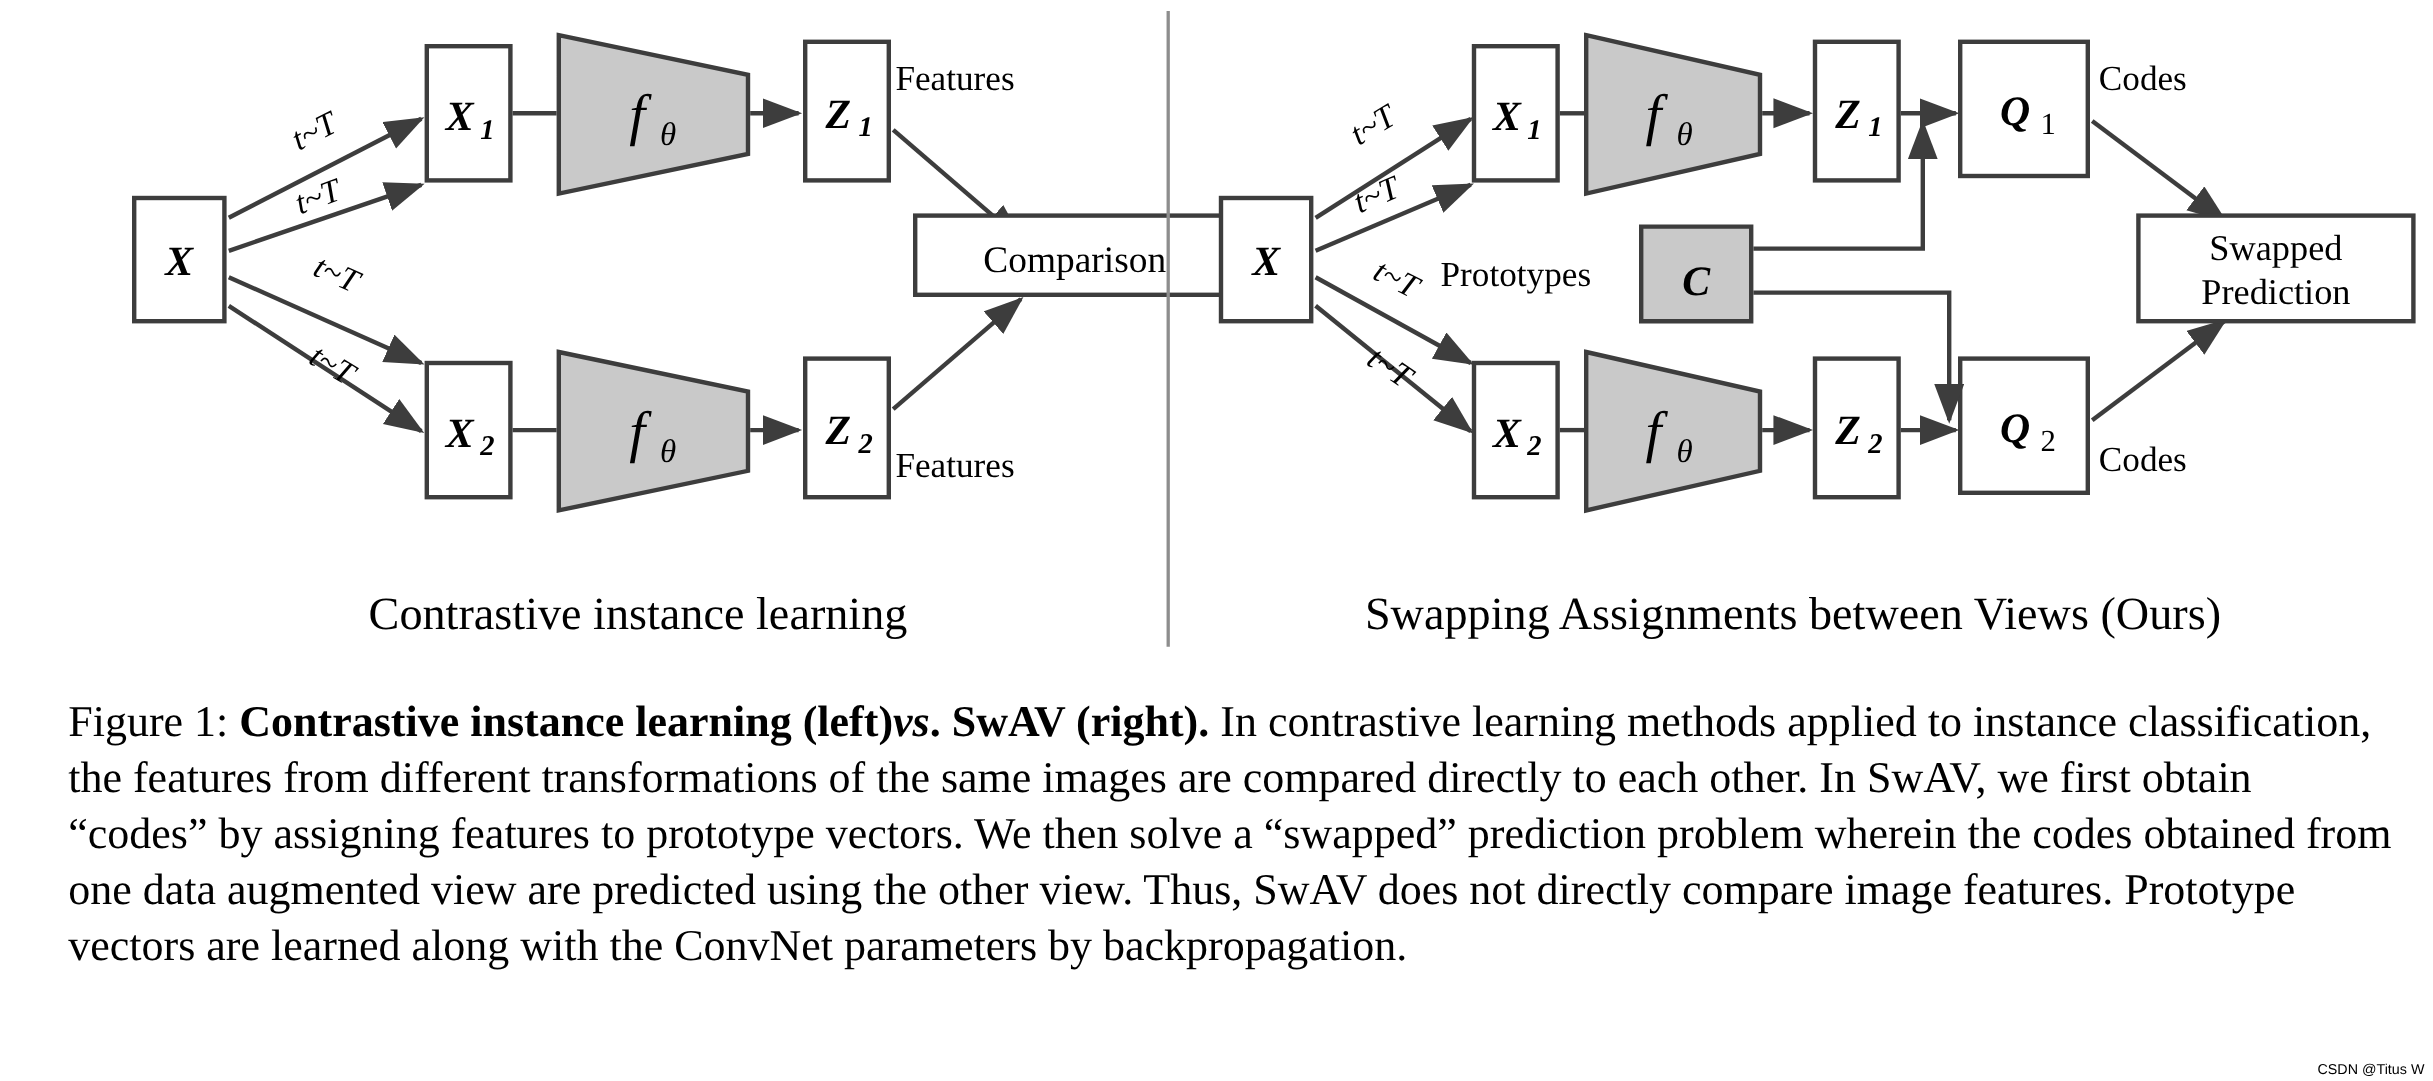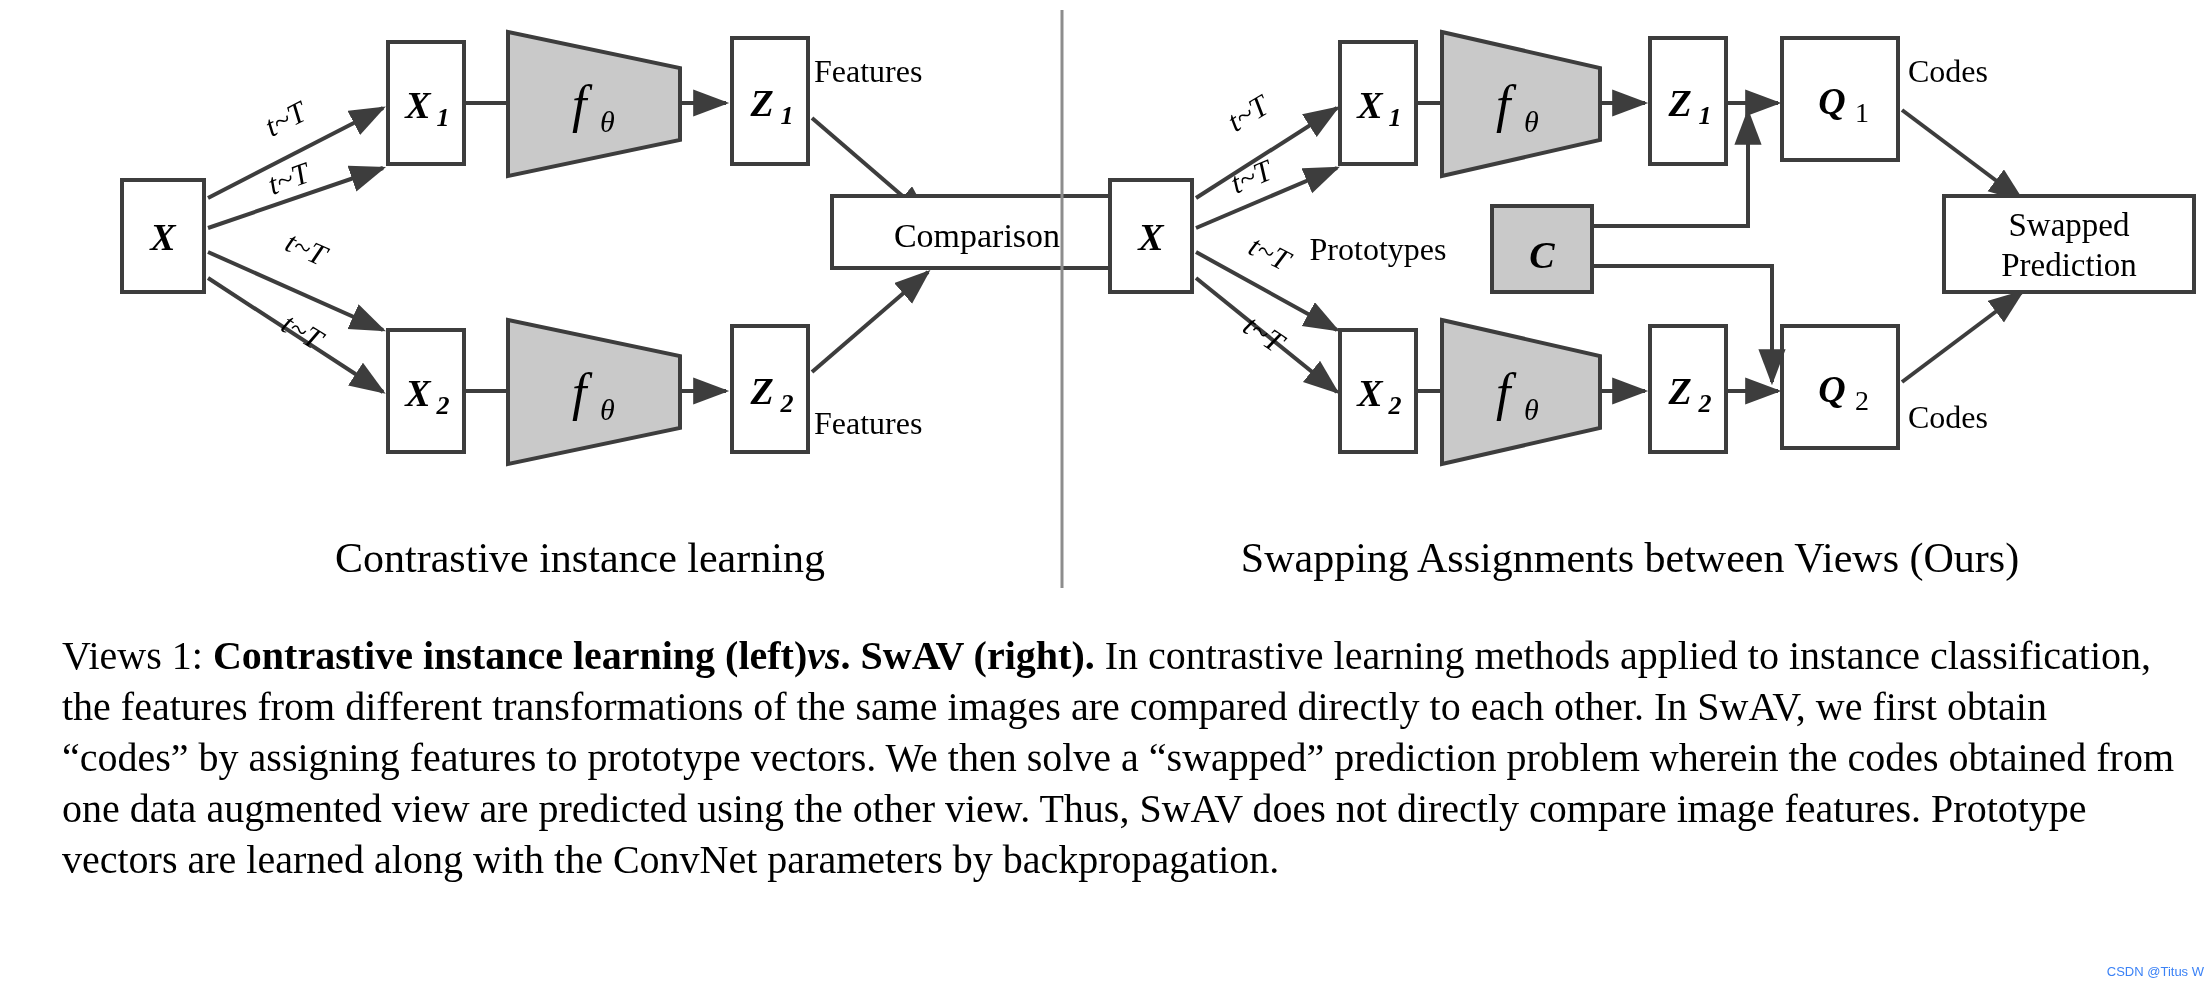--- a/index.html
+++ b/index.html
@@ -38,21 +38,21 @@
     text-align: left;
     font-family: "Liberation Serif", serif;
   }
   .cap b { font-weight: bold; }
   .cap i { }
   .watermark {
     position: absolute;
     right: 8px;
     bottom: 4px;
     font-size: 13px;
-    color: #3b82f6;
+    color: #000000;
     font-family: "Liberation Sans", sans-serif;
   }
   text { font-family: "Liberation Serif", serif; }
   .boxlabel {
     font-size: 38px;
     font-weight: bold;
     font-style: italic;
   }
   .subnum {
     font-size: 26px;
@@ -219,18 +219,18 @@
 
       <rect x="1944" y="196" width="250" height="96" fill="#ffffff" stroke="#3d3d3d" stroke-width="4"></rect>
       <text x="2069" y="236" text-anchor="middle" class="plain" style="font-size:33px">Swapped</text>
       <text x="2069" y="276" text-anchor="middle" class="plain" style="font-size:33px">Prediction</text>
 
       <text x="1630" y="572" text-anchor="middle" class="panel">Swapping Assignments between Views (Ours)</text>
     </g>
   </svg>
 
   <div class="cap">
-    <span>Views 1:</span>
+    <span>Figure 1:</span>
     <b><span>Contrastive instance learning (left)</span><i><span>vs</span></i><span>. SwAV (right).</span></b><span> In contrastive learning methods applied to instance classification, the features from different transformations of the same images are compared directly to each other. In SwAV, we first obtain “codes” by assigning features to prototype vectors. We then solve a “swapped” prediction problem wherein the codes obtained from one data augmented view are predicted using the other view. Thus, SwAV does not directly compare image features. Prototype vectors are learned along with the ConvNet parameters by backpropagation.</span>
   </div>
 
   <div class="watermark">CSDN @Titus W</div>
 </div>
 
 </body></html>

